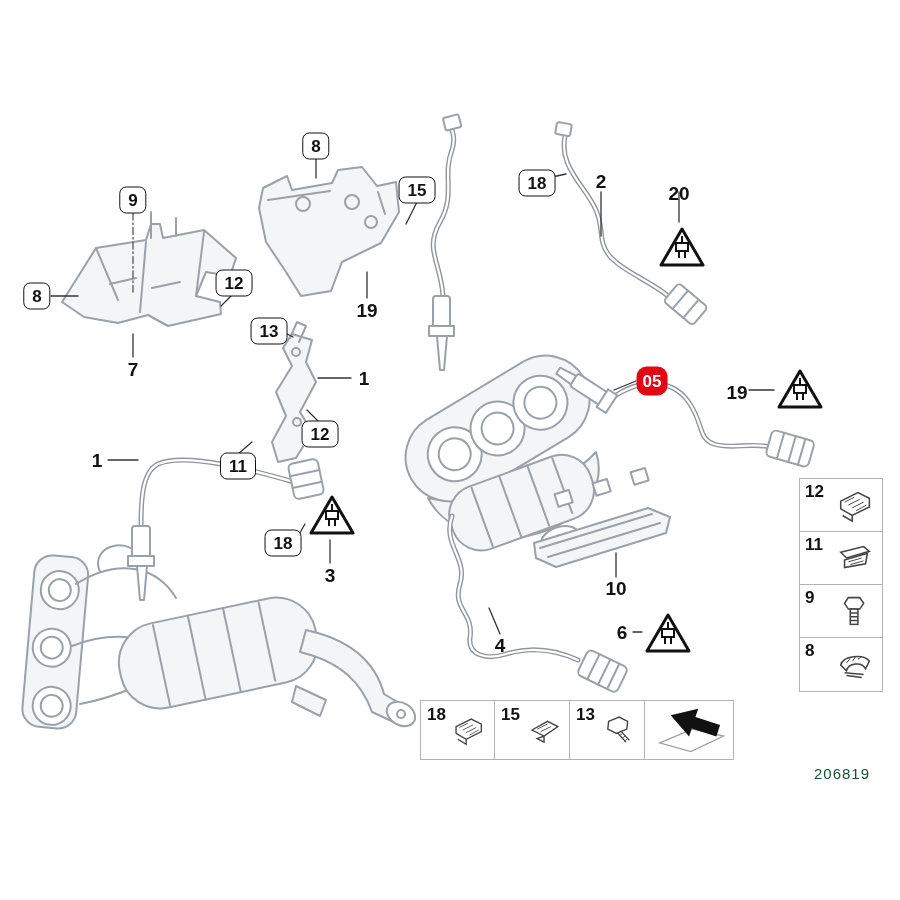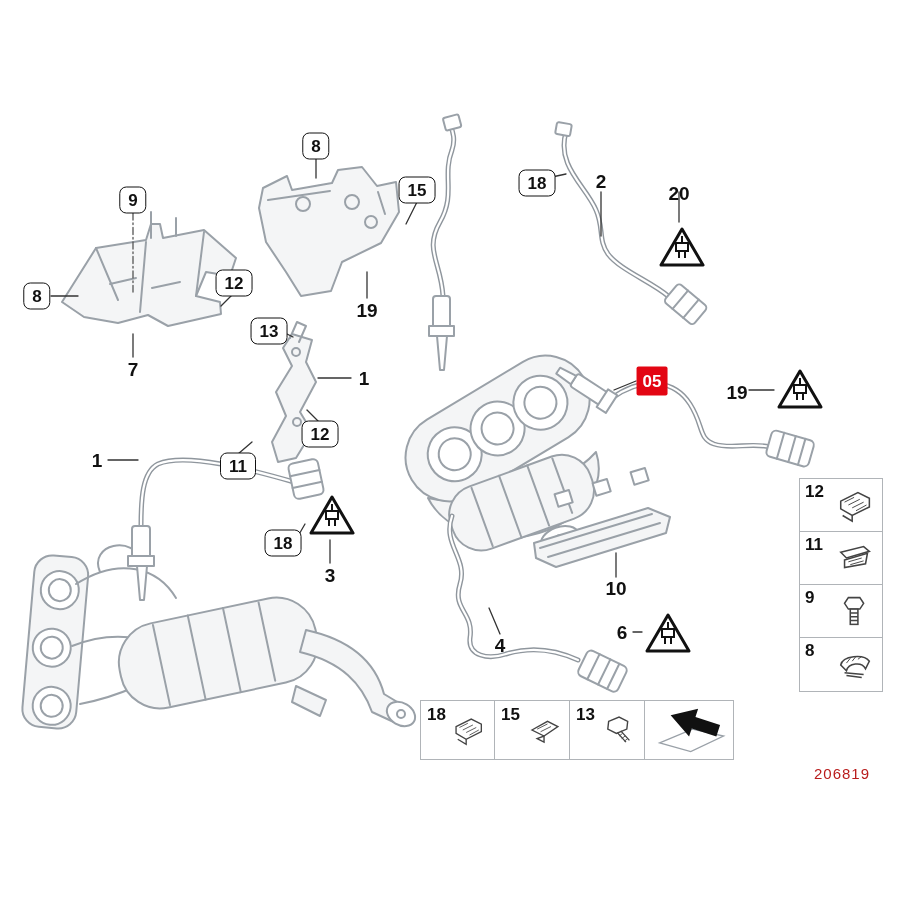--- a/index.html
+++ b/index.html
@@ -2,33 +2,33 @@
 <html><head>
 <meta charset="utf-8">
 <style>
   html,body{margin:0;padding:0;background:#fff;}
   .stage{position:relative;width:900px;height:900px;background:#fff;overflow:hidden;
          font-family:"Liberation Sans",sans-serif;}
   .art{position:absolute;left:0;top:0;}
   .callout{position:absolute;transform:translate(-50%,-50%);font-weight:bold;font-size:19px;
            color:#111;line-height:1;white-space:nowrap;cursor:pointer;}
   .callout.boxed{border:1.7px solid #111;border-radius:7px;background:#fff;padding:4px 8px;font-size:17px;}
-  .callout.hl{padding:6px 6px;font-size:17px;border-radius:2px;}
+  .callout.hl{padding:6px 6px;font-size:17px;border-radius:10px;}
   .tri{position:absolute;}
   .side-table{position:absolute;left:799px;top:478px;width:82px;border:1px solid #b0b4b8;background:#fff;}
   .side-row{height:53px;border-bottom:1px solid #b0b4b8;display:flex;align-items:center;
             justify-content:space-between;padding:3px 5px;box-sizing:border-box;cursor:pointer;}
   .side-row:last-child{border-bottom:none;}
   .num{font-weight:bold;font-size:17px;color:#111;align-self:flex-start;}
   .bottom-table{position:absolute;left:420px;top:700px;height:58px;display:flex;
                 border:1px solid #b0b4b8;background:#fff;}
   .b-cell{border-right:1px solid #b0b4b8;display:flex;align-items:center;gap:5px;
           padding:4px 6px;box-sizing:border-box;cursor:pointer;}
   .b-cell:last-child{border-right:none;}
-  .doc{position:absolute;left:814px;top:765px;font-size:15px;color:#b91c1c;letter-spacing:1px;}
+  .doc{position:absolute;left:814px;top:765px;font-size:15px;color:#14532d;letter-spacing:1px;}
 </style>
 </head>
 <body>
 
 <div class="stage">
 
   <svg class="art" width="900" height="900" viewBox="0 0 900 900">
     <g stroke="#9aa1a8" stroke-width="2" fill="none" stroke-linejoin="round" stroke-linecap="round">
 
       <g>

